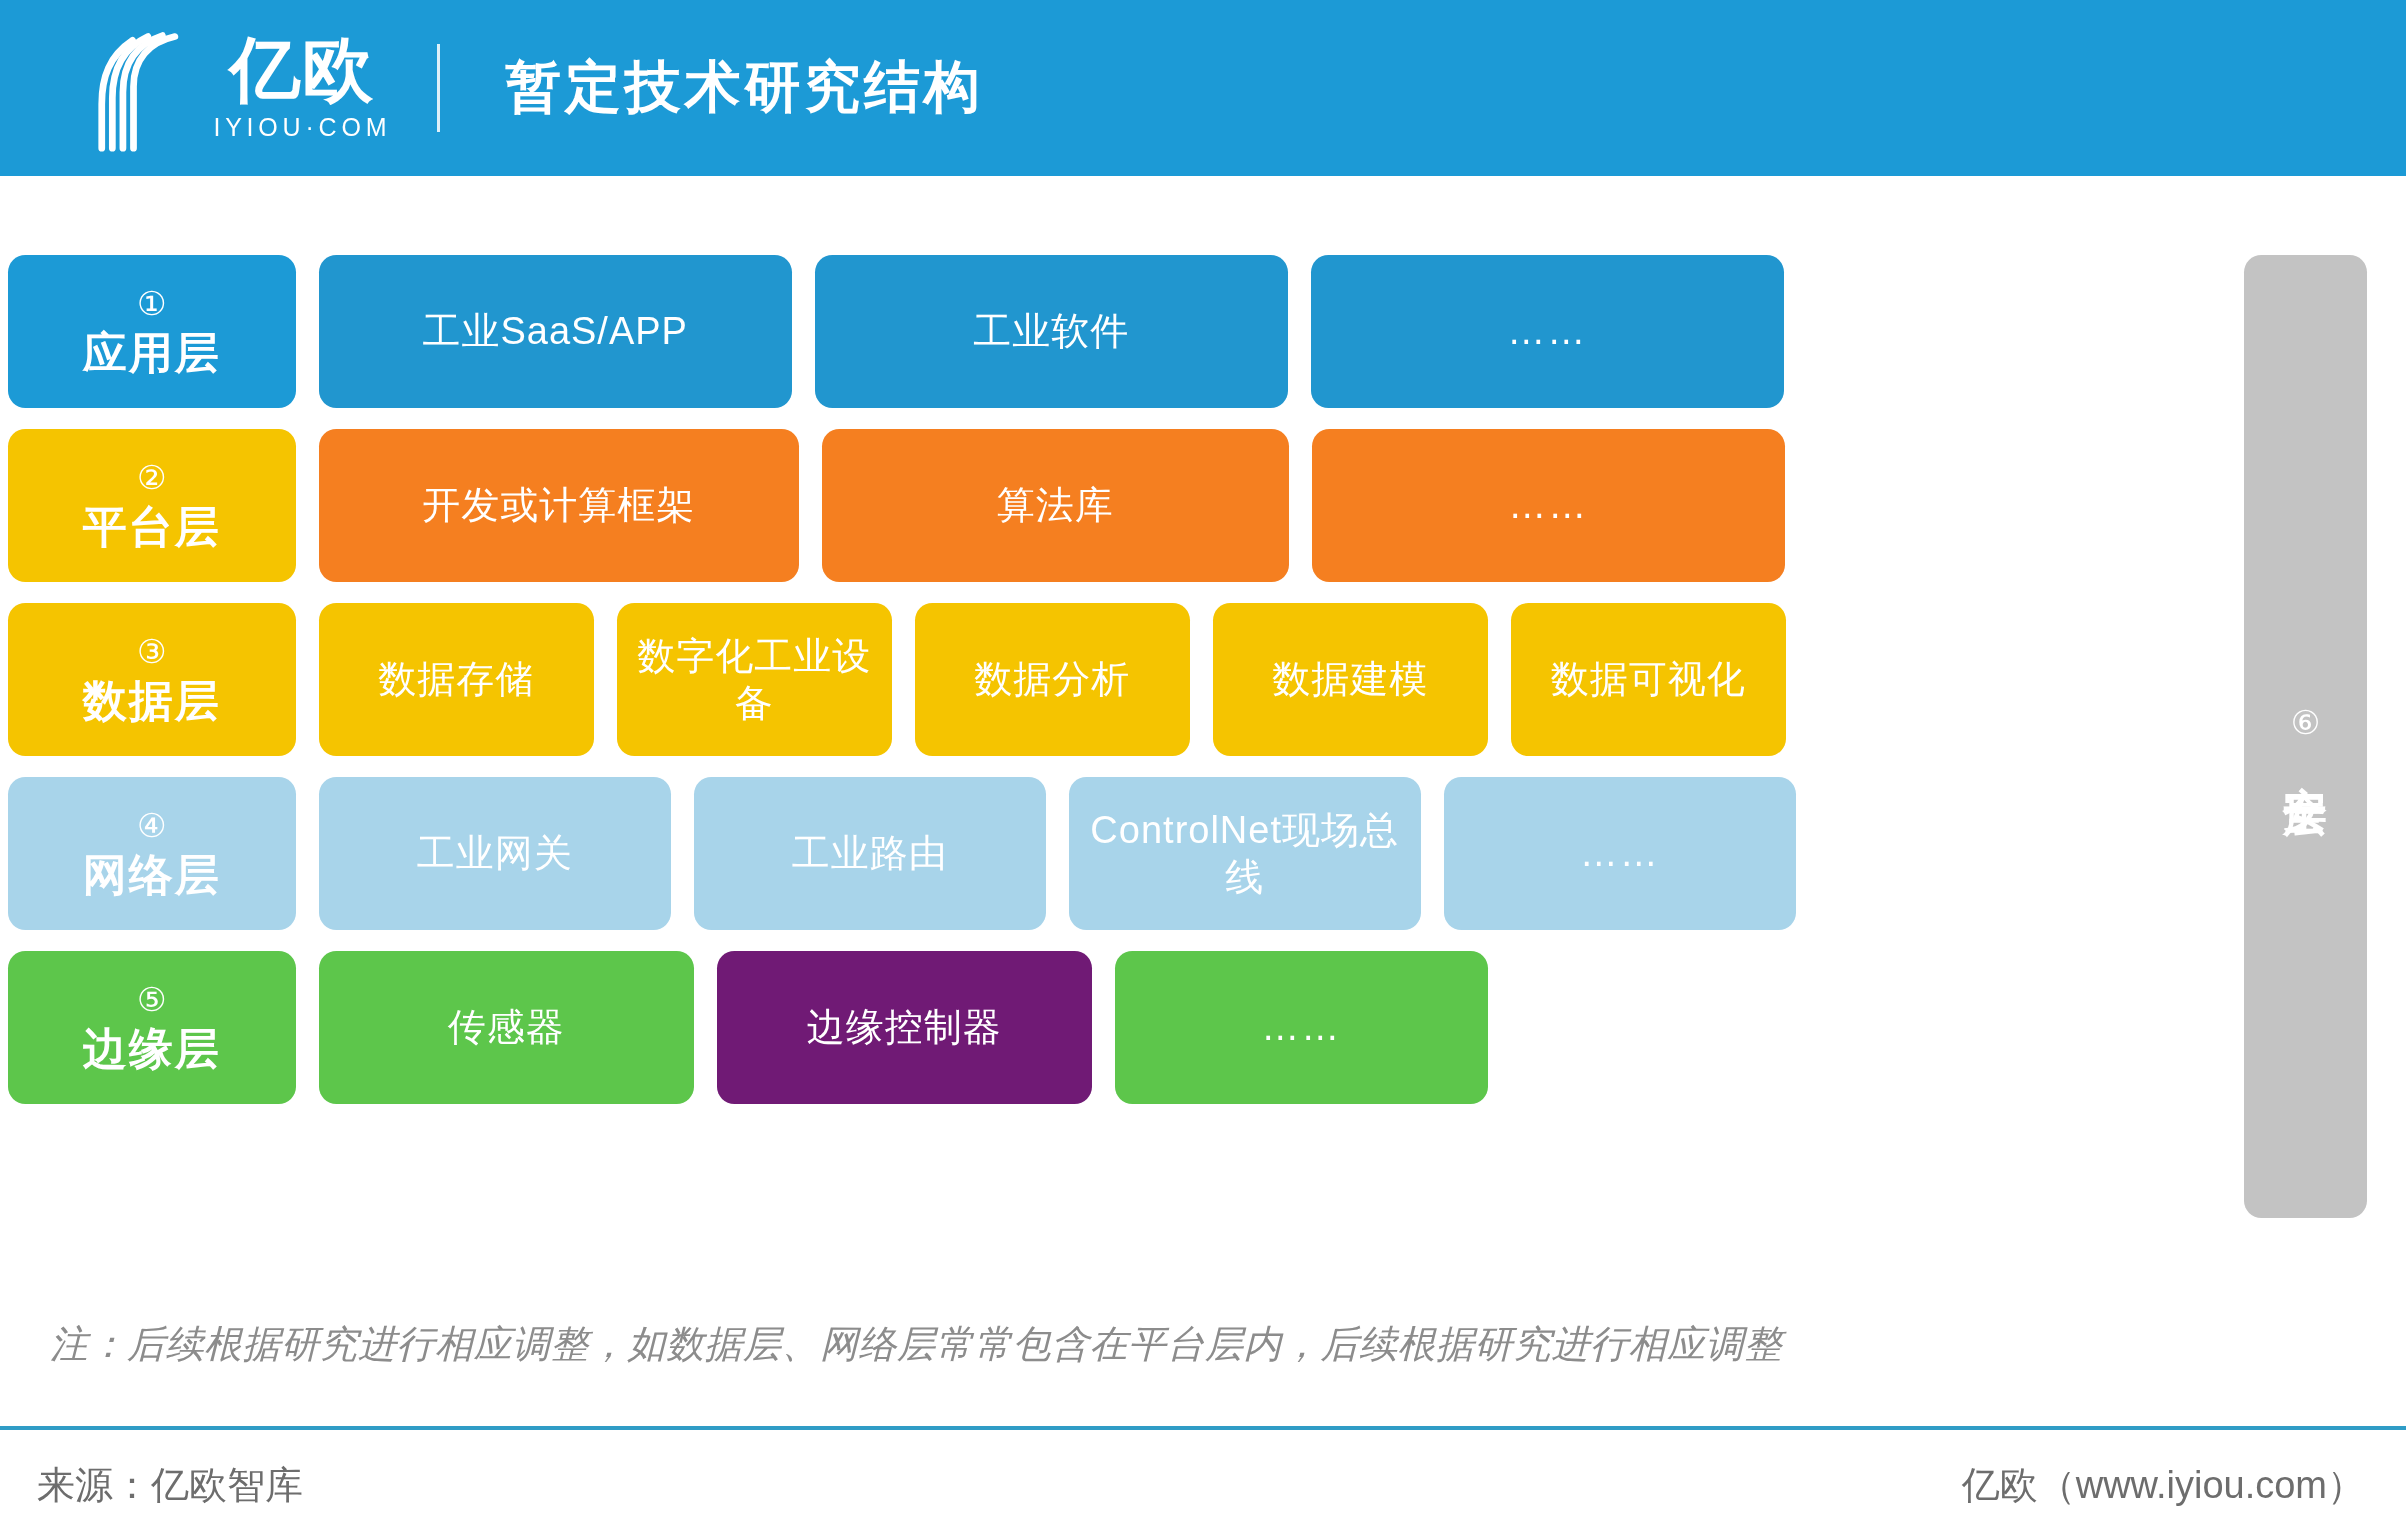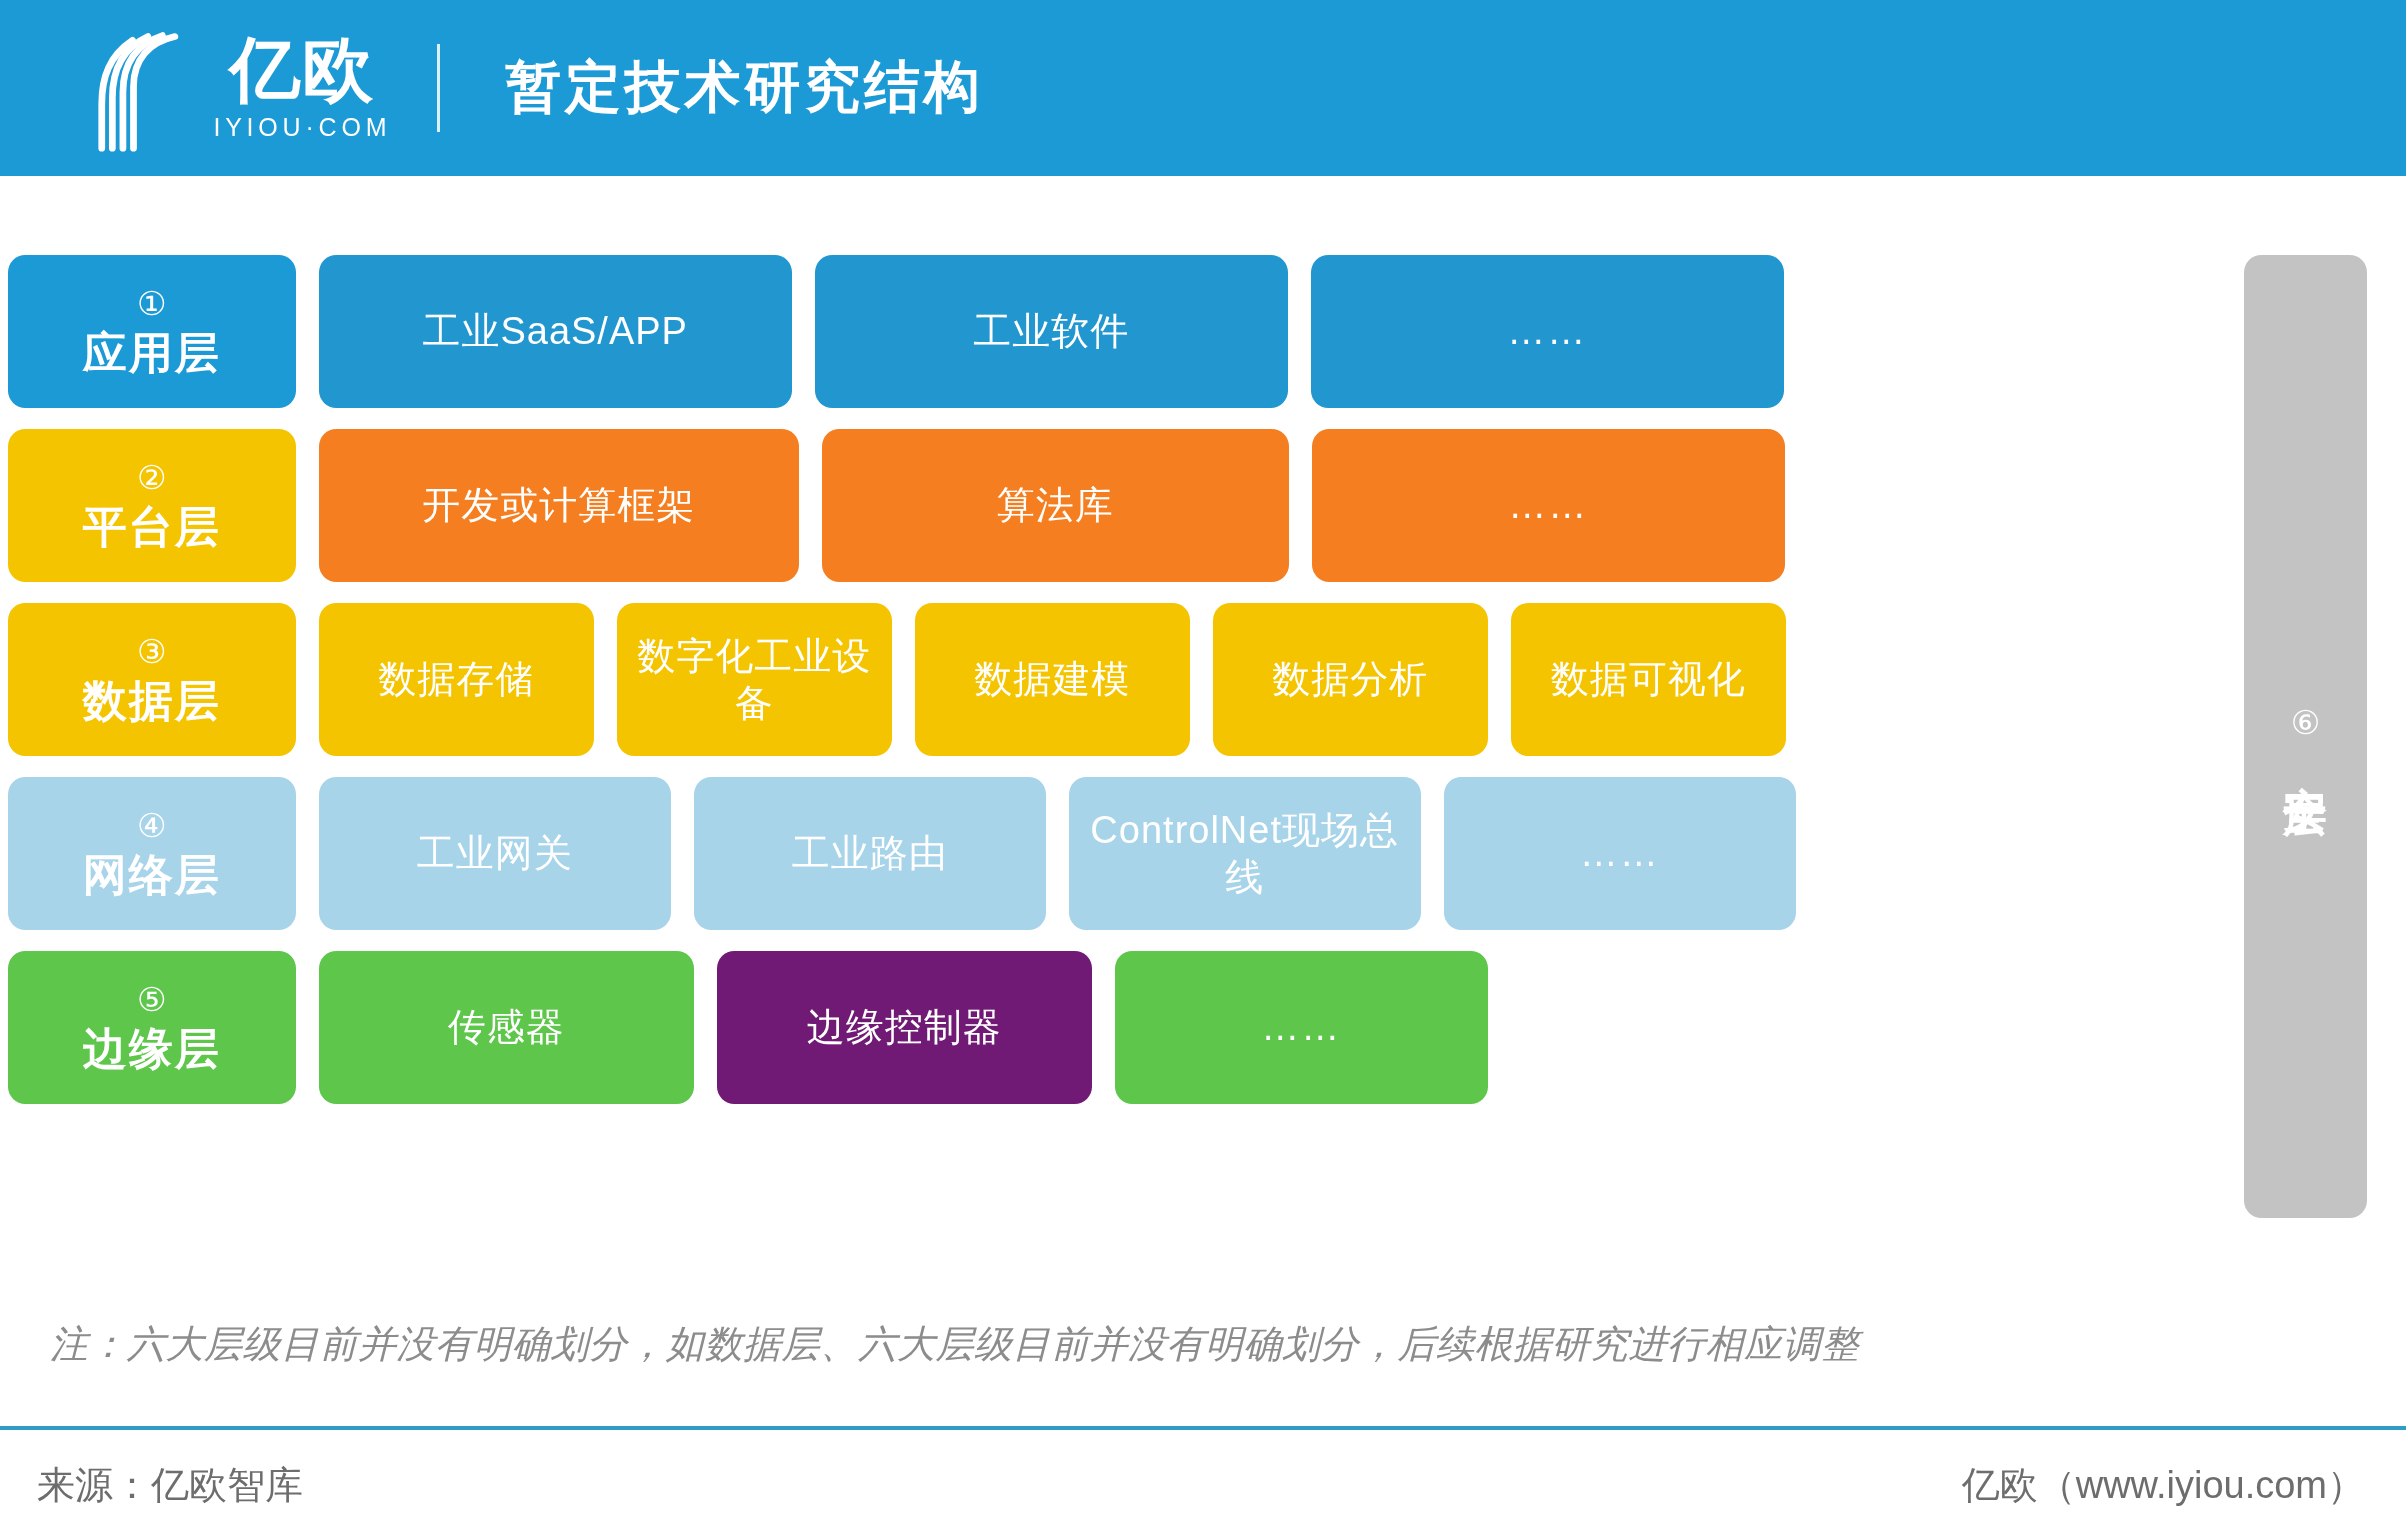--- a/index.html
+++ b/index.html
@@ -271,24 +271,24 @@
           <div class="layer-num">③</div>
           <div class="layer-name">数据层</div>
         </div>
         <div class="cell" style="background: rgb(245, 196, 0); flex: 0 0 275px; width: 275px;">
           <div class="item-text">数据存储</div>
         </div>
         <div class="cell" style="background: rgb(245, 196, 0); flex: 0 0 275px; width: 275px;">
           <div class="item-text">数字化工业设备</div>
         </div>
         <div class="cell" style="background: rgb(245, 196, 0); flex: 0 0 275px; width: 275px;">
+          <div class="item-text">数据分析</div>
+        </div>
+        <div class="cell" style="background: rgb(245, 196, 0); flex: 0 0 275px; width: 275px;">
           <div class="item-text">数据建模</div>
-        </div>
-        <div class="cell" style="background: rgb(245, 196, 0); flex: 0 0 275px; width: 275px;">
-          <div class="item-text">数据分析</div>
         </div>
         <div class="cell" style="background: rgb(245, 196, 0); flex: 0 0 275px; width: 275px;">
           <div class="item-text">数据可视化</div>
         </div>
       </div>
       <div class="row">
         <div class="cell layer-label" style="background: rgb(168, 212, 234);">
           <div class="layer-num">④</div>
           <div class="layer-name">网络层</div>
         </div>
@@ -322,21 +322,21 @@
       </div>
     </div>
 
   <div class="security-col">
     <div class="security-num">⑥</div>
     <div class="security-name">安全层</div>
   </div>
 </div>
 
 <div class="note">
-  <div class="note-text">注：六大层级目前并没有明确划分，如数据层、六大层级目前并没有明确划分，后续根据研究进行相应调整</div>
+  <div class="note-text">注：后续根据研究进行相应调整，如数据层、网络层常常包含在平台层内，后续根据研究进行相应调整</div>
 </div>
 
 <div class="footer-rule"></div>
 <div class="footer">
   <div class="footer-left">来源：亿欧智库</div>
   <div class="footer-right">亿欧（www.iyiou.com）</div>
 </div>
 
 
 </body></html>

